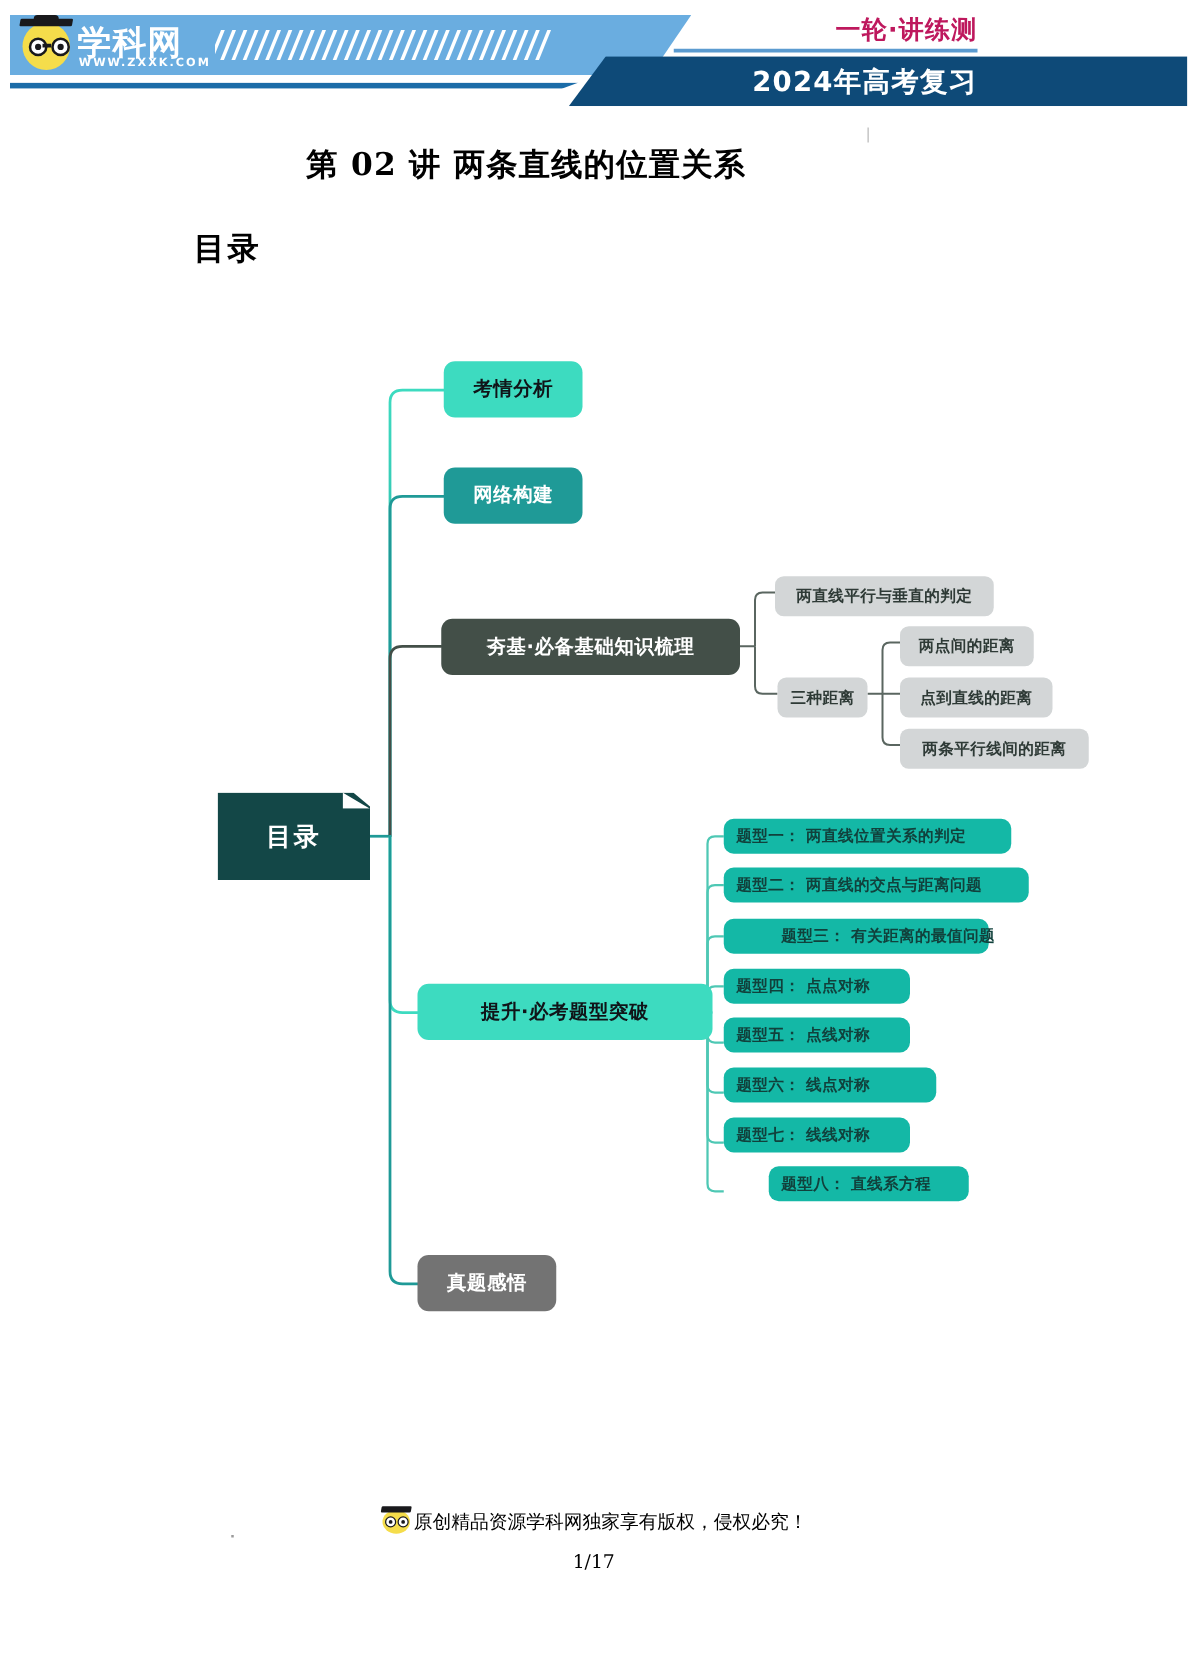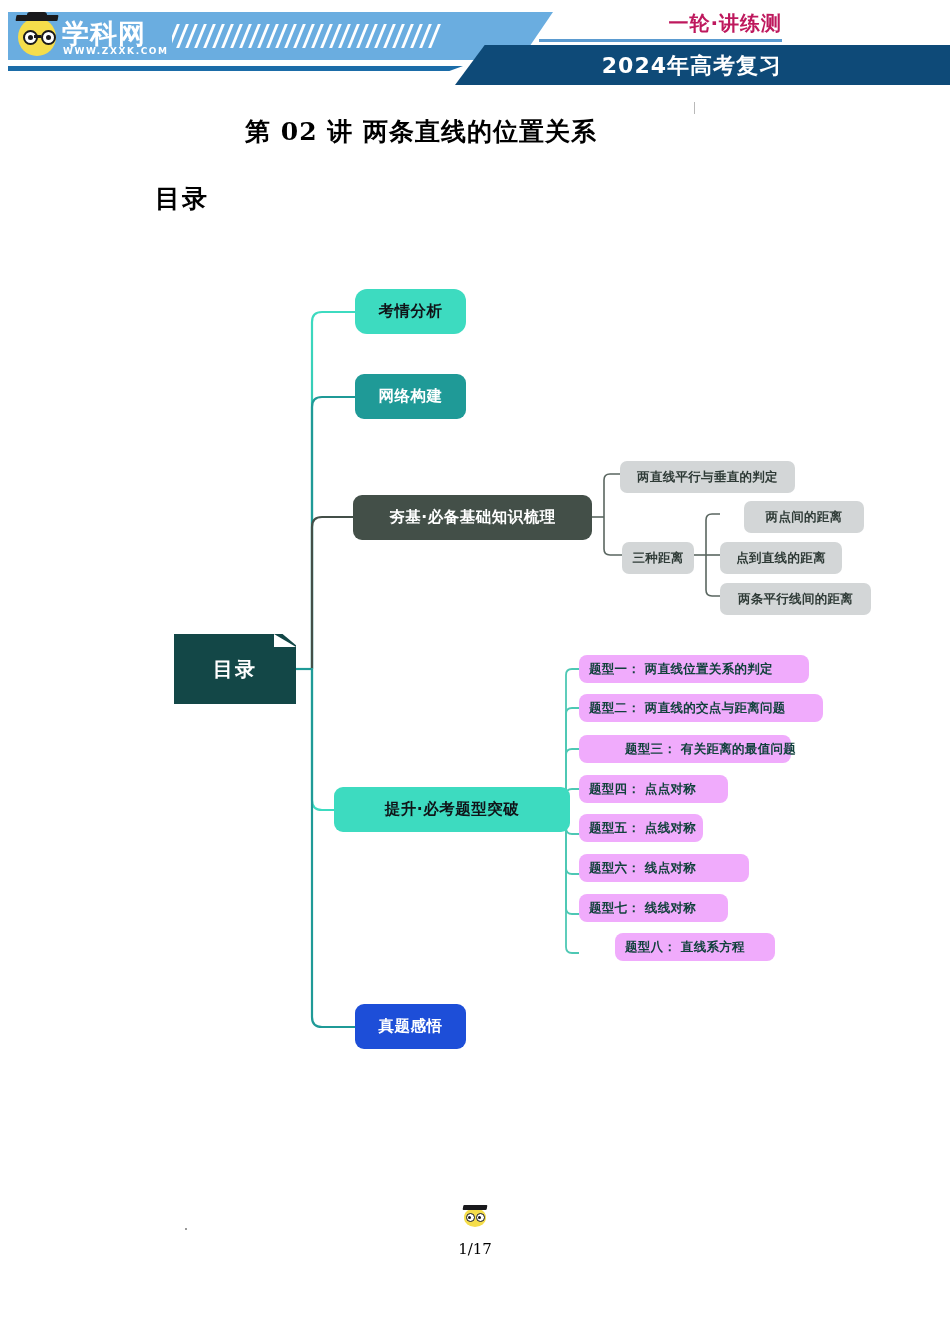--- a/index.html
+++ b/index.html
@@ -215,58 +215,58 @@
   }
 
   
   .n-l1 {
     height: 45px;
     border-radius: 9px;
     font-size: 15.5px;
     letter-spacing: 0.5px;
     padding: 0 16px;
   }
-  .n-kq   { left: 355px; top: 289px; width: 111px; background: #3ddbc0; color: #101418; border-radius: 12px; }
+  .n-kq   { left: 355px; top: 289px; width: 111px; background: #3ddbc0; color: #101418; }
   .n-wl   { left: 355px; top: 374px; width: 111px; background: #1f9a97; color: #ffffff; }
   .n-hj   { left: 353px; top: 495px; width: 239px; background: #434f48; color: #ffffff; }
   .n-ts   { left: 334px; top: 787px; width: 236px; background: #3ddbc0; color: #101418; }
-  .n-zt   { left: 355px; top: 1004px; width: 111px; background: #1d4ed8; color: #ffffff; }
+  .n-zt   { left: 334px; top: 1004px; width: 111px; background: #737373; color: #ffffff; }
 
   
   .n-gray {
     height: 26px;
     border-radius: 7px;
     background: #d3d6d7;
     color: #2e3a36;
     font-size: 12.5px;
     padding: 16px 9px;
     letter-spacing: 0.3px;
   }
   .g-1 { left: 620px; top: 461px; width: 175px; }
   .g-2 { left: 622px; top: 542px; width: 72px; }
-  .g-3 { left: 744px; top: 501px; width: 120px; }
+  .g-3 { left: 720px; top: 501px; width: 107px; }
   .g-4 { left: 720px; top: 542px; width: 122px; }
   .g-5 { left: 720px; top: 583px; width: 151px; }
 
   
   .n-mint {
     height: 28px;
     border-radius: 8px;
-    background: #f0abfc;
+    background: #14b8a6;
     color: #11413c;
     font-size: 12.5px;
     padding: 0 10px;
     letter-spacing: 0.3px;
     justify-content: flex-start;
   }
   .m-1 { left: 579px; top: 655px; width: 230px; }
   .m-2 { left: 579px; top: 694px; width: 244px; }
   .m-3 { left: 579px; top: 735px; width: 212px; padding-left: 46px; }
   .m-4 { left: 579px; top: 775px; width: 149px; }
-  .m-5 { left: 579px; top: 814px; width: 124px; }
+  .m-5 { left: 579px; top: 814px; width: 149px; }
   .m-6 { left: 579px; top: 854px; width: 170px; }
   .m-7 { left: 579px; top: 894px; width: 149px; }
   .m-8 { left: 579px; top: 933px; width: 160px; margin-left: 36px; }
 
   
   .footer-mark {
     position: absolute;
     left: 0; top: 1205px;
     width: 950px;
     text-align: center;
@@ -459,15 +459,15 @@
 <div class="footer-mark">
   <span class="footer-face">
     <span class="ball"></span>
     <span class="cap"></span>
     <span class="eye l">
         <b></b>
       </span>
     <span class="eye r">
         <b></b>
       </span>
-  </span>
+  </span><span>原创精品资源学科网独家享有版权，侵权必究！</span>
 </div>
 <div class="page-num">1/17</div>
 
 </body></html>

